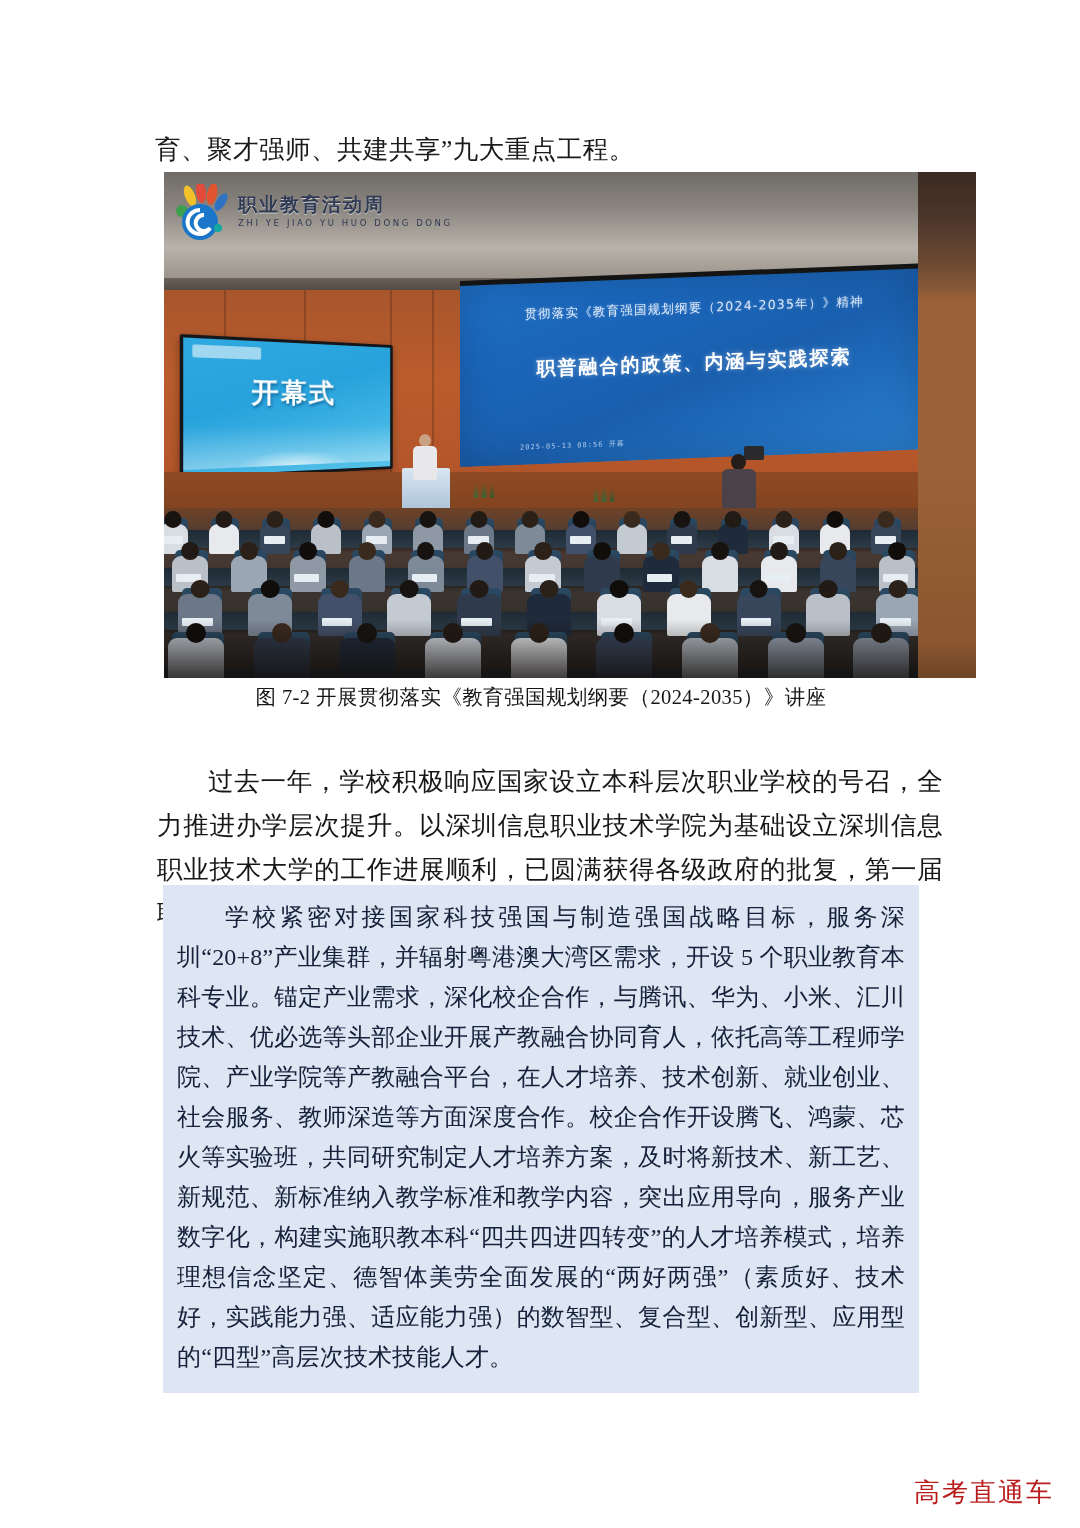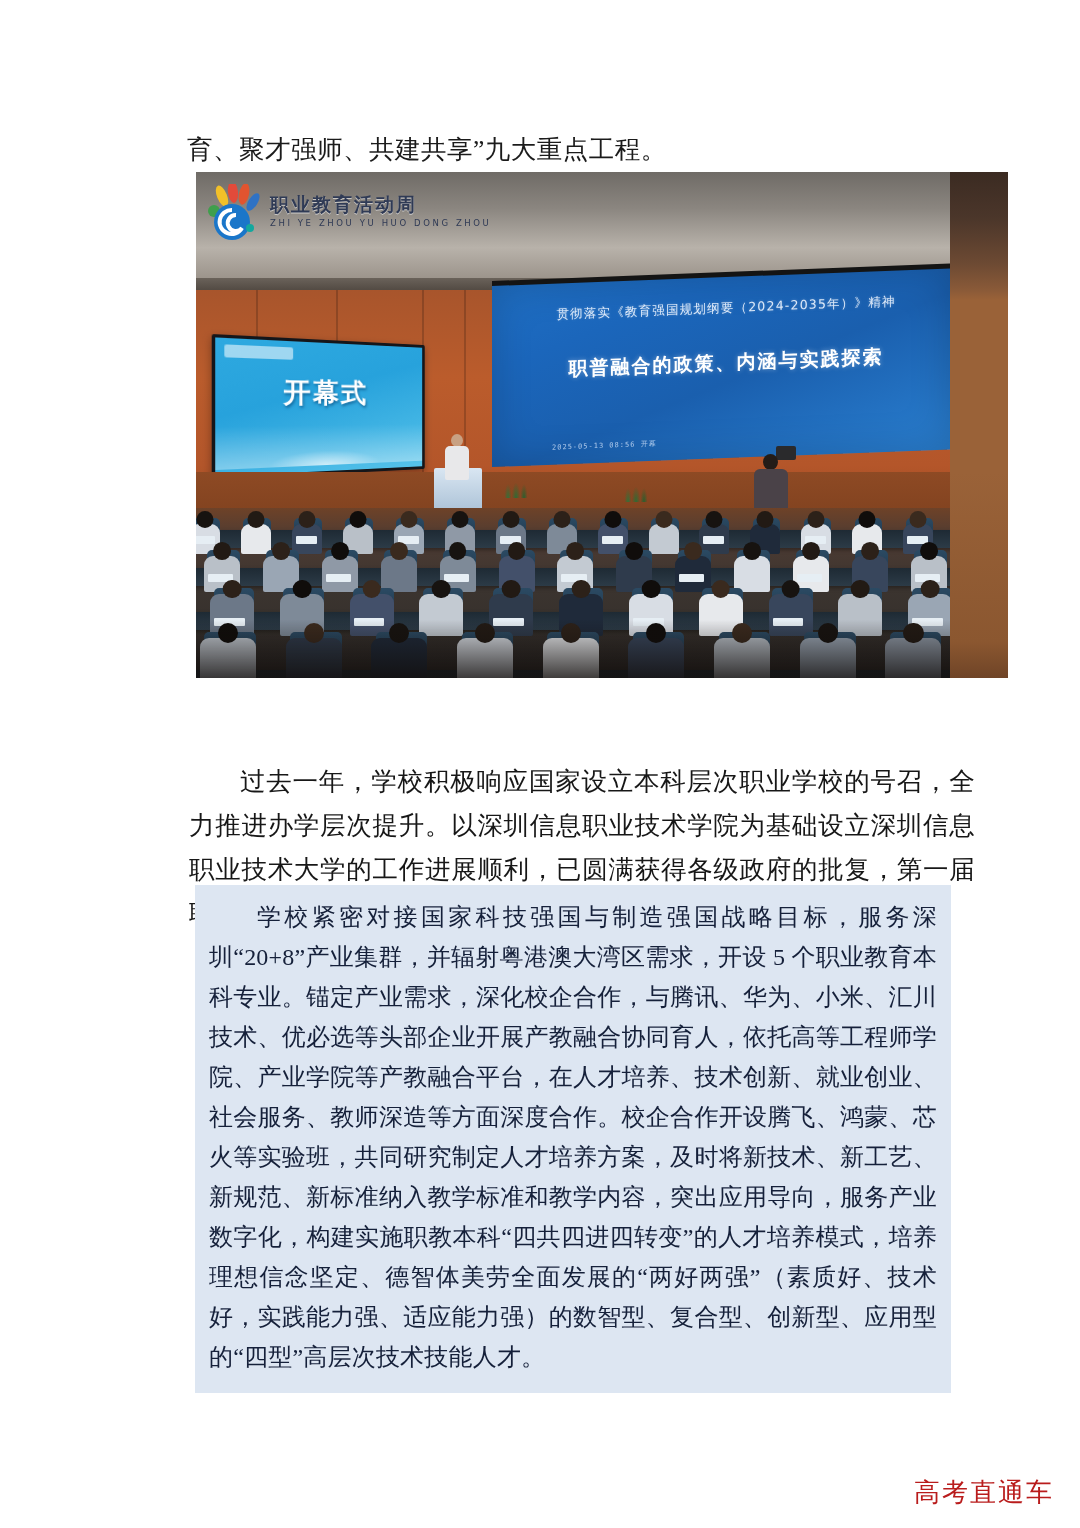--- a/index.html
+++ b/index.html
@@ -13,21 +13,20 @@
     position: relative;
     font-family: "Liberation Serif", "DejaVu Serif", serif;
     color: #1a1a1a;
     overflow: hidden;
   }
 
   .page {
     position: absolute;
     inset: 0;
     background: #ffffff;
-    margin-left: 32px;
   }
 
   
   .top-line {
     position: absolute;
     left: 155px;
     top: 128px;
     width: 790px;
     font-size: 25.5px;
     line-height: 44px;
@@ -337,21 +336,21 @@
         <ellipse cx="14" cy="12" rx="5" ry="11" fill="#f2c029" transform="rotate(-22 14 12)"></ellipse>
         <ellipse cx="25" cy="8" rx="5" ry="11" fill="#e24a3a" transform="rotate(-6 25 8)"></ellipse>
         <ellipse cx="36" cy="10" rx="5" ry="11" fill="#e2542f" transform="rotate(12 36 10)"></ellipse>
         <ellipse cx="45" cy="18" rx="4.5" ry="10" fill="#2f72c4" transform="rotate(32 45 18)"></ellipse>
         <ellipse cx="6" cy="27" rx="6" ry="6" fill="#3f9f4c"></ellipse>
         <circle cx="24" cy="38" r="18" fill="#1a76c9"></circle>
         <path d="M24 26 a12 12 0 1 0 10 18 a8 8 0 1 1 -6 -13" fill="none" stroke="#ffffff" stroke-width="4"></path>
         <circle cx="42" cy="44" r="4" fill="#13a89e"></circle>
       </svg>
       <div class="logo-text">职业教育活动周</div>
-      <div class="logo-sub">ZHI YE ZHOU YU HUO DONG ZHOU</div>
+      <div class="logo-sub">ZHI YE JIAO YU HUO DONG DONG</div>
     </div>
 
     <div class="backwall">
       <div class="wall-panel" style="left:60px"></div>
       <div class="wall-panel" style="left:140px"></div>
       <div class="wall-panel" style="left:226px"></div>
       <div class="wall-panel" style="left:268px"></div>
     </div>
 
     <div class="led">
@@ -595,20 +594,21 @@
           <div class="h" style="background: rgb(23, 19, 16); width: 20.06px; height: 20.06px; top: -15.34px;"></div>
         </div>
         <div class="chair" style="left: 693.935px; top: 124px; width: 51.52px; height: 53.2px;"></div>
         <div class="person" style="left: 689.455px; top: 130px; width: 56px; height: 56px; background: rgb(143, 153, 166);">
           <div class="h" style="background: rgb(34, 26, 20); width: 20.06px; height: 20.06px; top: -15.34px;"></div>
         </div>
       </div>
     <div class="front-dark"></div>
   </div>
 
+  <div class="fig-caption">图 7-2 开展贯彻落实《教育强国规划纲要（2024-2035）》讲座</div>
 
 
   <div class="body-par">过去一年，学校积极响应国家设立本科层次职业学校的号召，全力推进办学层次提升。以深圳信息职业技术学院为基础设立深圳信息职业技术大学的工作进展顺利，已圆满获得各级政府的批复，第一届职业本科招生成果丰硕。</div>
 
   <div class="case-box">
     <div class="case-body">学校紧密对接国家科技强国与制造强国战略目标，服务深圳“20+8”产业集群，并辐射粤港澳大湾区需求，开设 5 个职业教育本科专业。锚定产业需求，深化校企合作，与腾讯、华为、小米、汇川技术、优必选等头部企业开展产教融合协同育人，依托高等工程师学院、产业学院等产教融合平台，在人才培养、技术创新、就业创业、社会服务、教师深造等方面深度合作。校企合作开设腾飞、鸿蒙、芯火等实验班，共同研究制定人才培养方案，及时将新技术、新工艺、新规范、新标准纳入教学标准和教学内容，突出应用导向，服务产业数字化，构建实施职教本科“四共四进四转变”的人才培养模式，培养理想信念坚定、德智体美劳全面发展的“两好两强”（素质好、技术好，实践能力强、适应能力强）的数智型、复合型、创新型、应用型的“四型”高层次技术技能人才。</div>
   </div>
 
 
   <div class="watermark">高考直通车</div>

